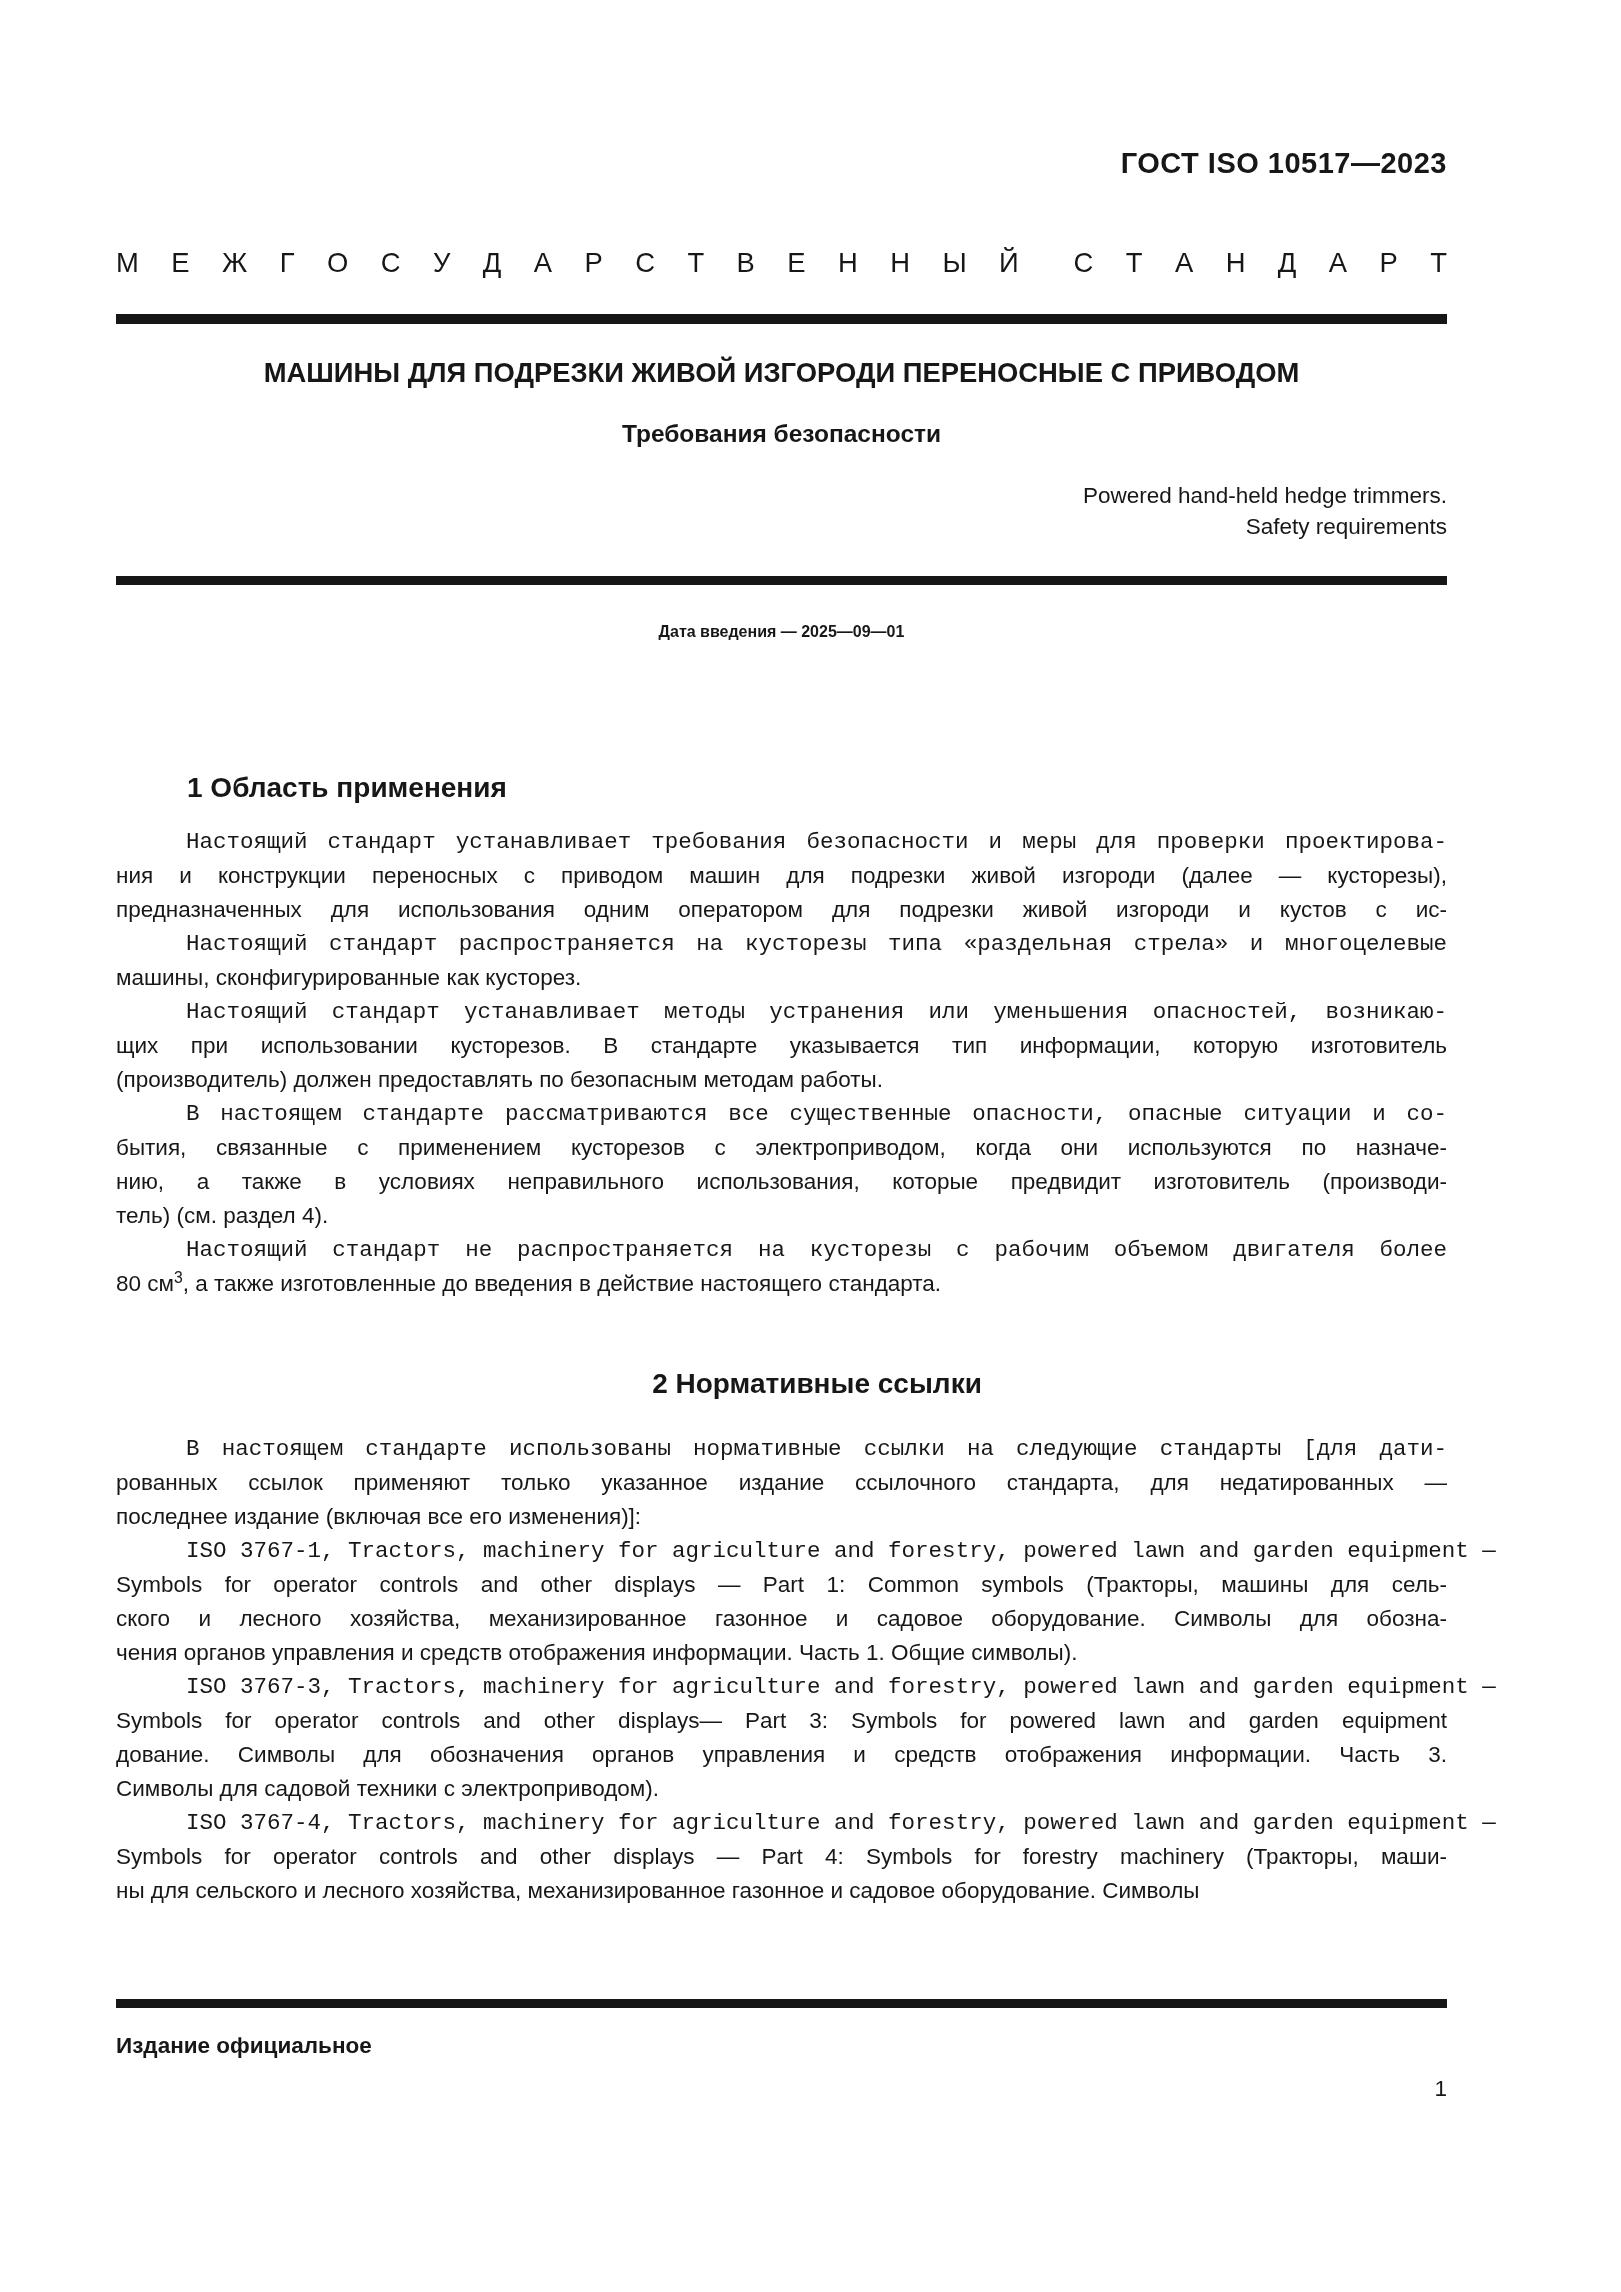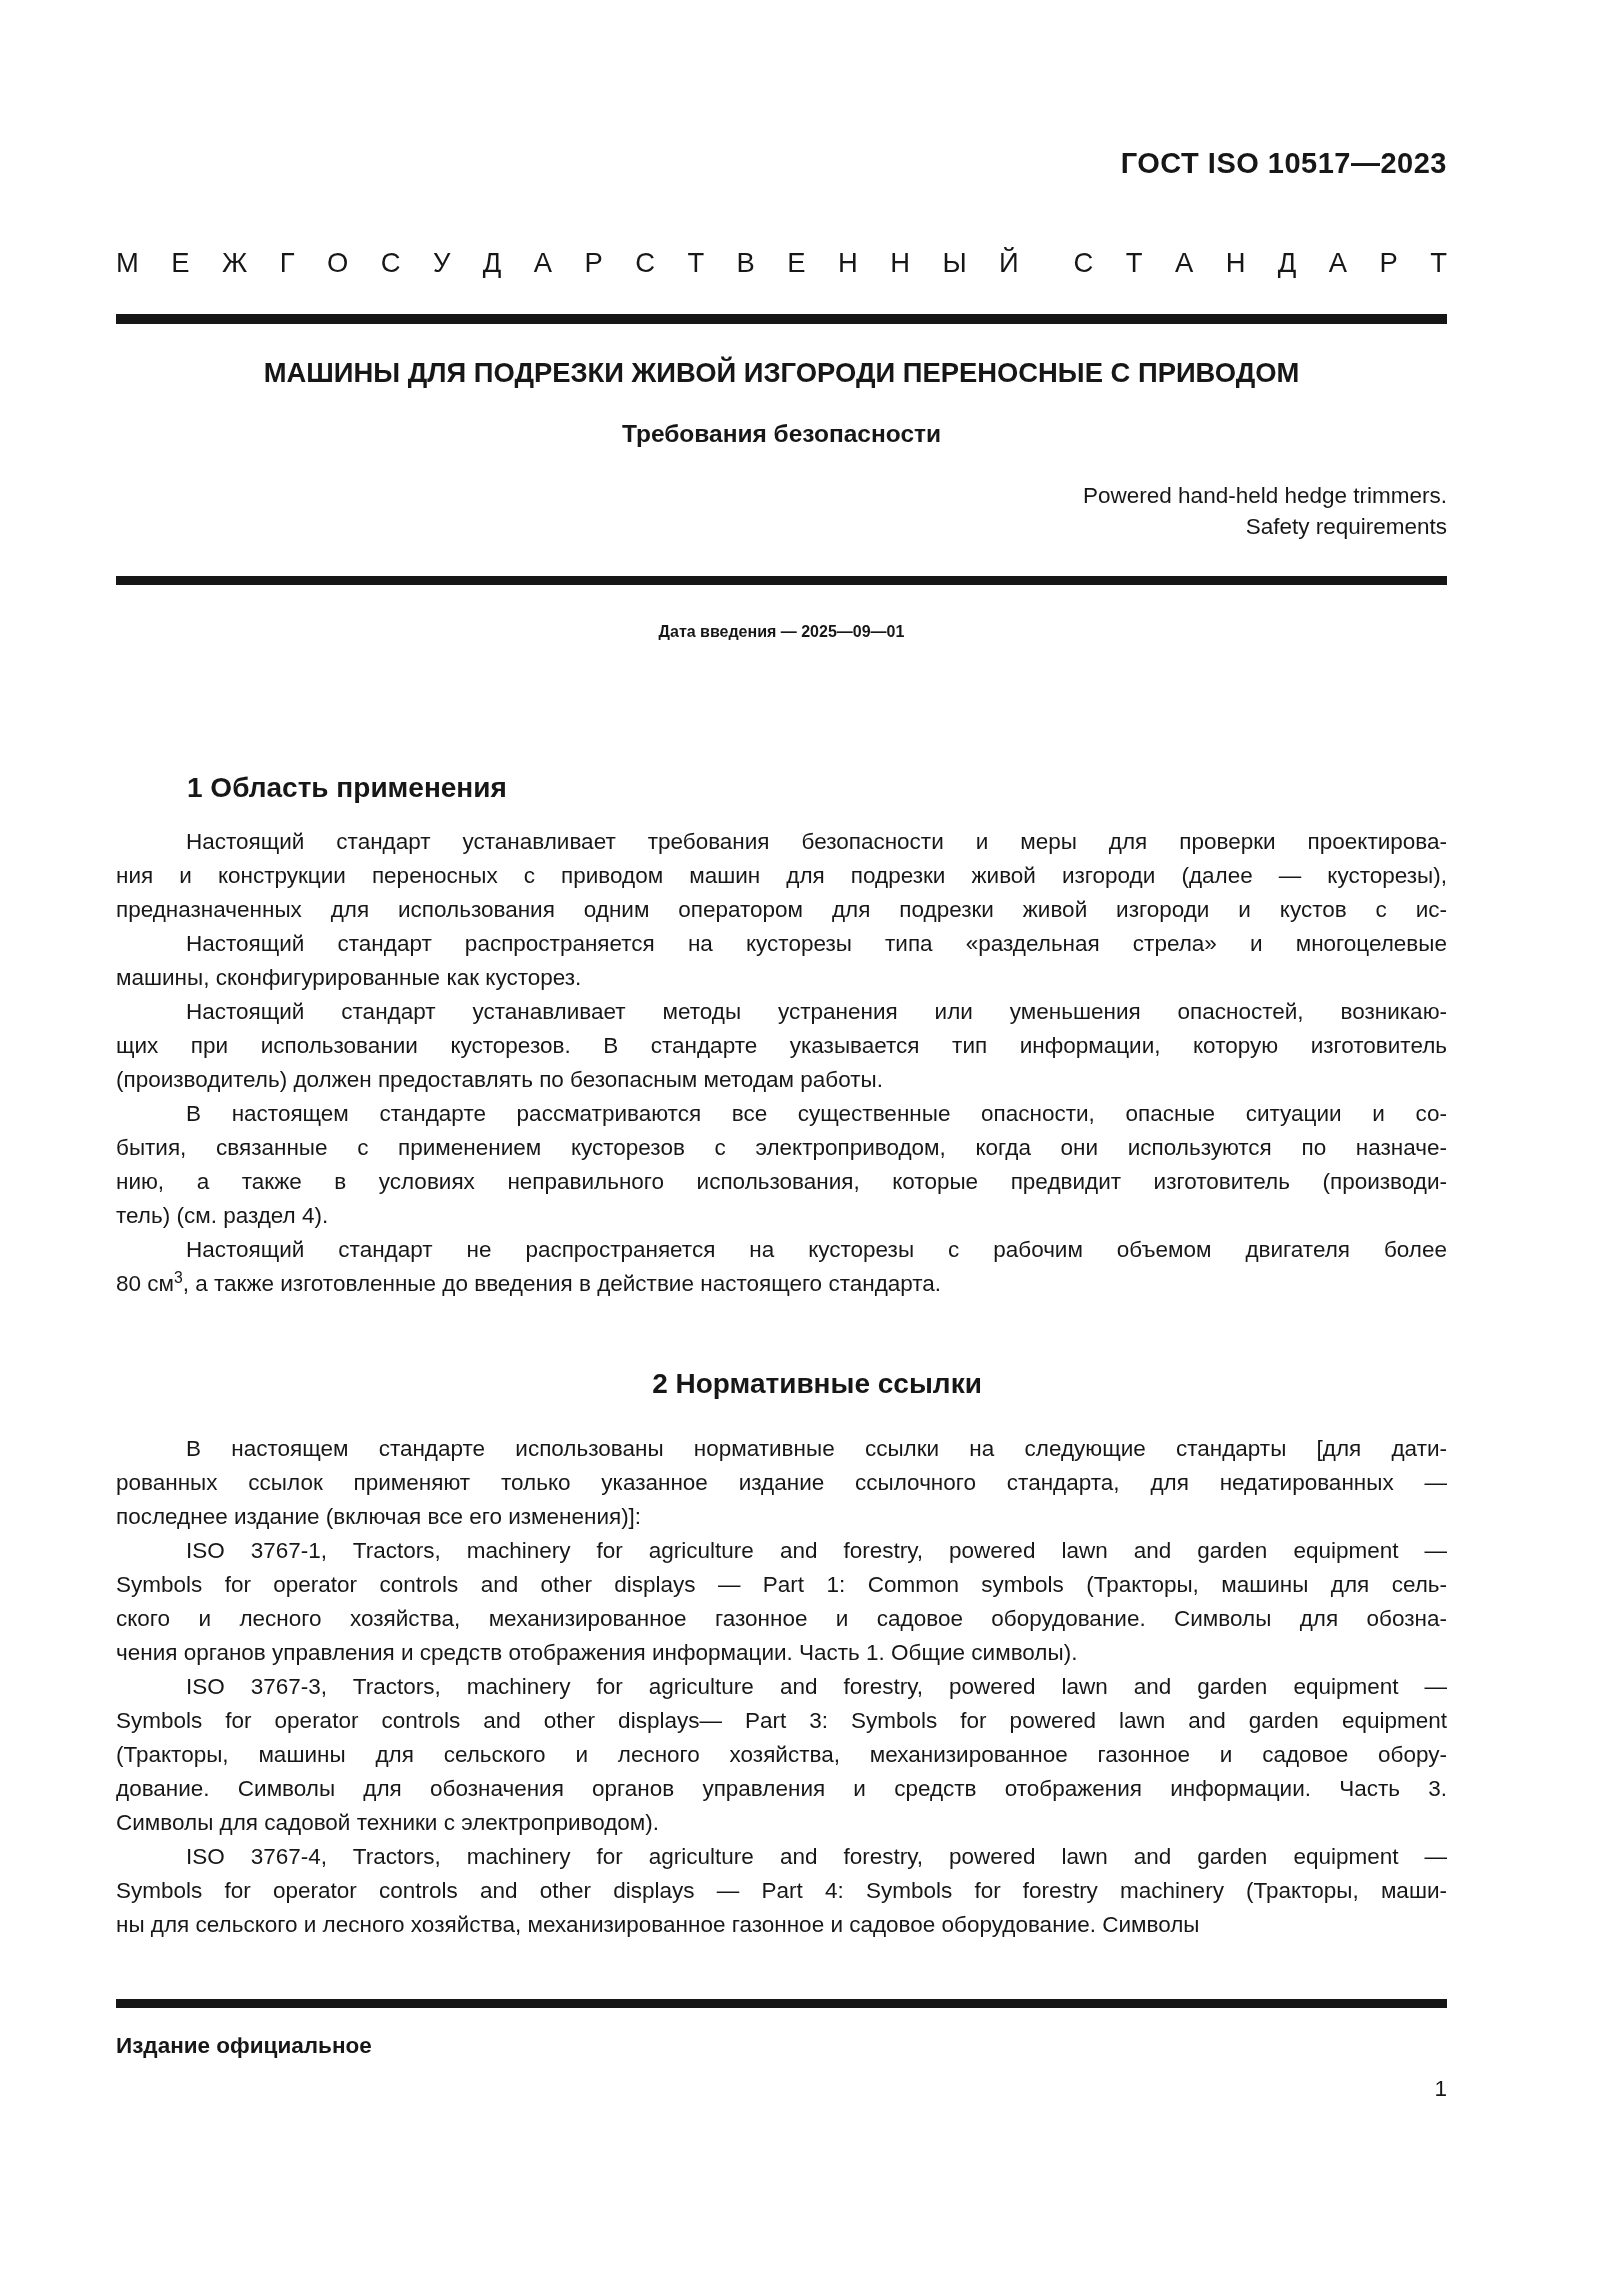--- a/index.html
+++ b/index.html
@@ -82,21 +82,21 @@
   .section-2 .section-heading { margin-bottom: 31px; text-align: center; }
   .para { margin: 0; }
   .line {
     font-size: 22.5px;
     line-height: 34px;
     height: 34px;
     white-space: nowrap;
     text-align: justify;
     text-align-last: justify;
   }
-  .line.first { text-indent: 70px; }
+  .line.first { text-indent: 70px; font-family: Liberation Mono, monospace; }
   .line.last {
     text-align-last: auto;
     white-space: normal;
   }
   .line sup {
     font-size: 70%;
     vertical-align: super;
     line-height: 0;
   }
   .footer-note {
@@ -181,21 +181,20 @@
     <div class="para">
       <div class="line first">ISO 3767-1, Tractors, machinery for agriculture and forestry, powered lawn and garden equipment —</div>
       <div class="line">Symbols for operator controls and other displays — Part 1: Common symbols (Тракторы, машины для сель-</div>
       <div class="line">ского и лесного хозяйства, механизированное газонное и садовое оборудование. Символы для обозна-</div>
       <div class="line last">чения органов управления и средств отображения информации. Часть 1. Общие символы).</div>
     </div>
 
     <div class="para">
       <div class="line first">ISO 3767-3, Tractors, machinery for agriculture and forestry, powered lawn and garden equipment —</div>
       <div class="line">Symbols for operator controls and other displays— Part 3: Symbols for powered lawn and garden equipment</div>
-      <div class="line">(Тракторы, машины для сельского и лесного хозяйства, механизированное газонное и садовое обору-</div>
       <div class="line">дование. Символы для обозначения органов управления и средств отображения информации. Часть 3.</div>
       <div class="line last">Символы для садовой техники с электроприводом).</div>
     </div>
 
     <div class="para">
       <div class="line first">ISO 3767-4, Tractors, machinery for agriculture and forestry, powered lawn and garden equipment —</div>
       <div class="line">Symbols for operator controls and other displays — Part 4: Symbols for forestry machinery (Тракторы, маши-</div>
       <div class="line last">ны для сельского и лесного хозяйства, механизированное газонное и садовое оборудование. Символы</div>
     </div>
   </div>

